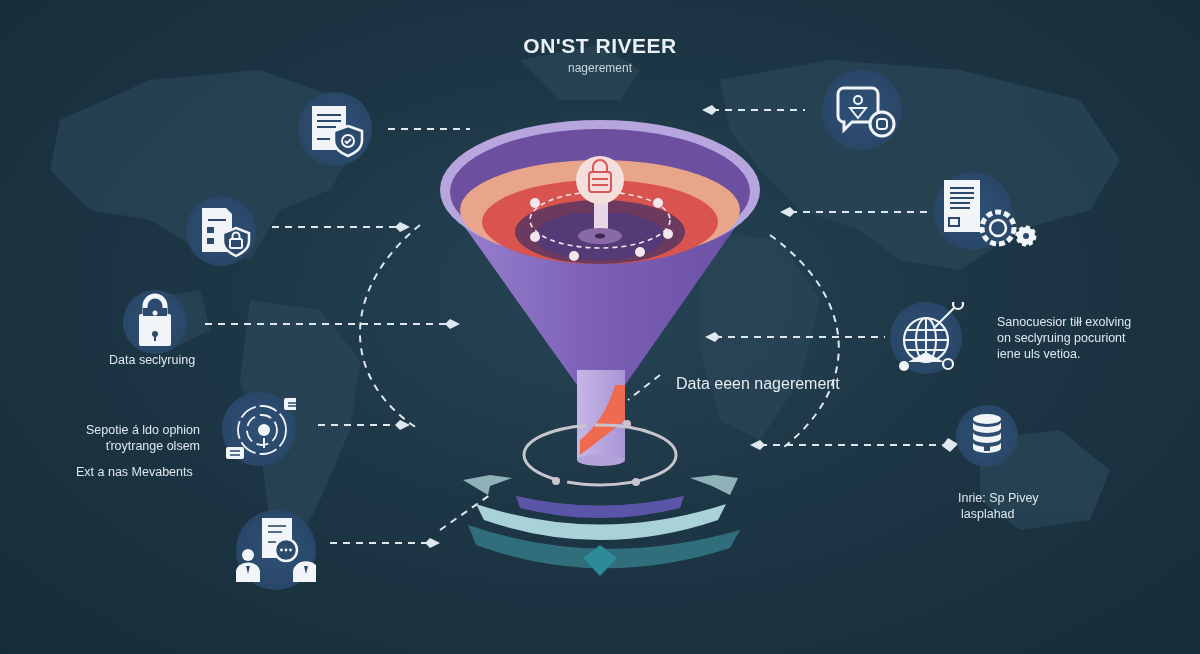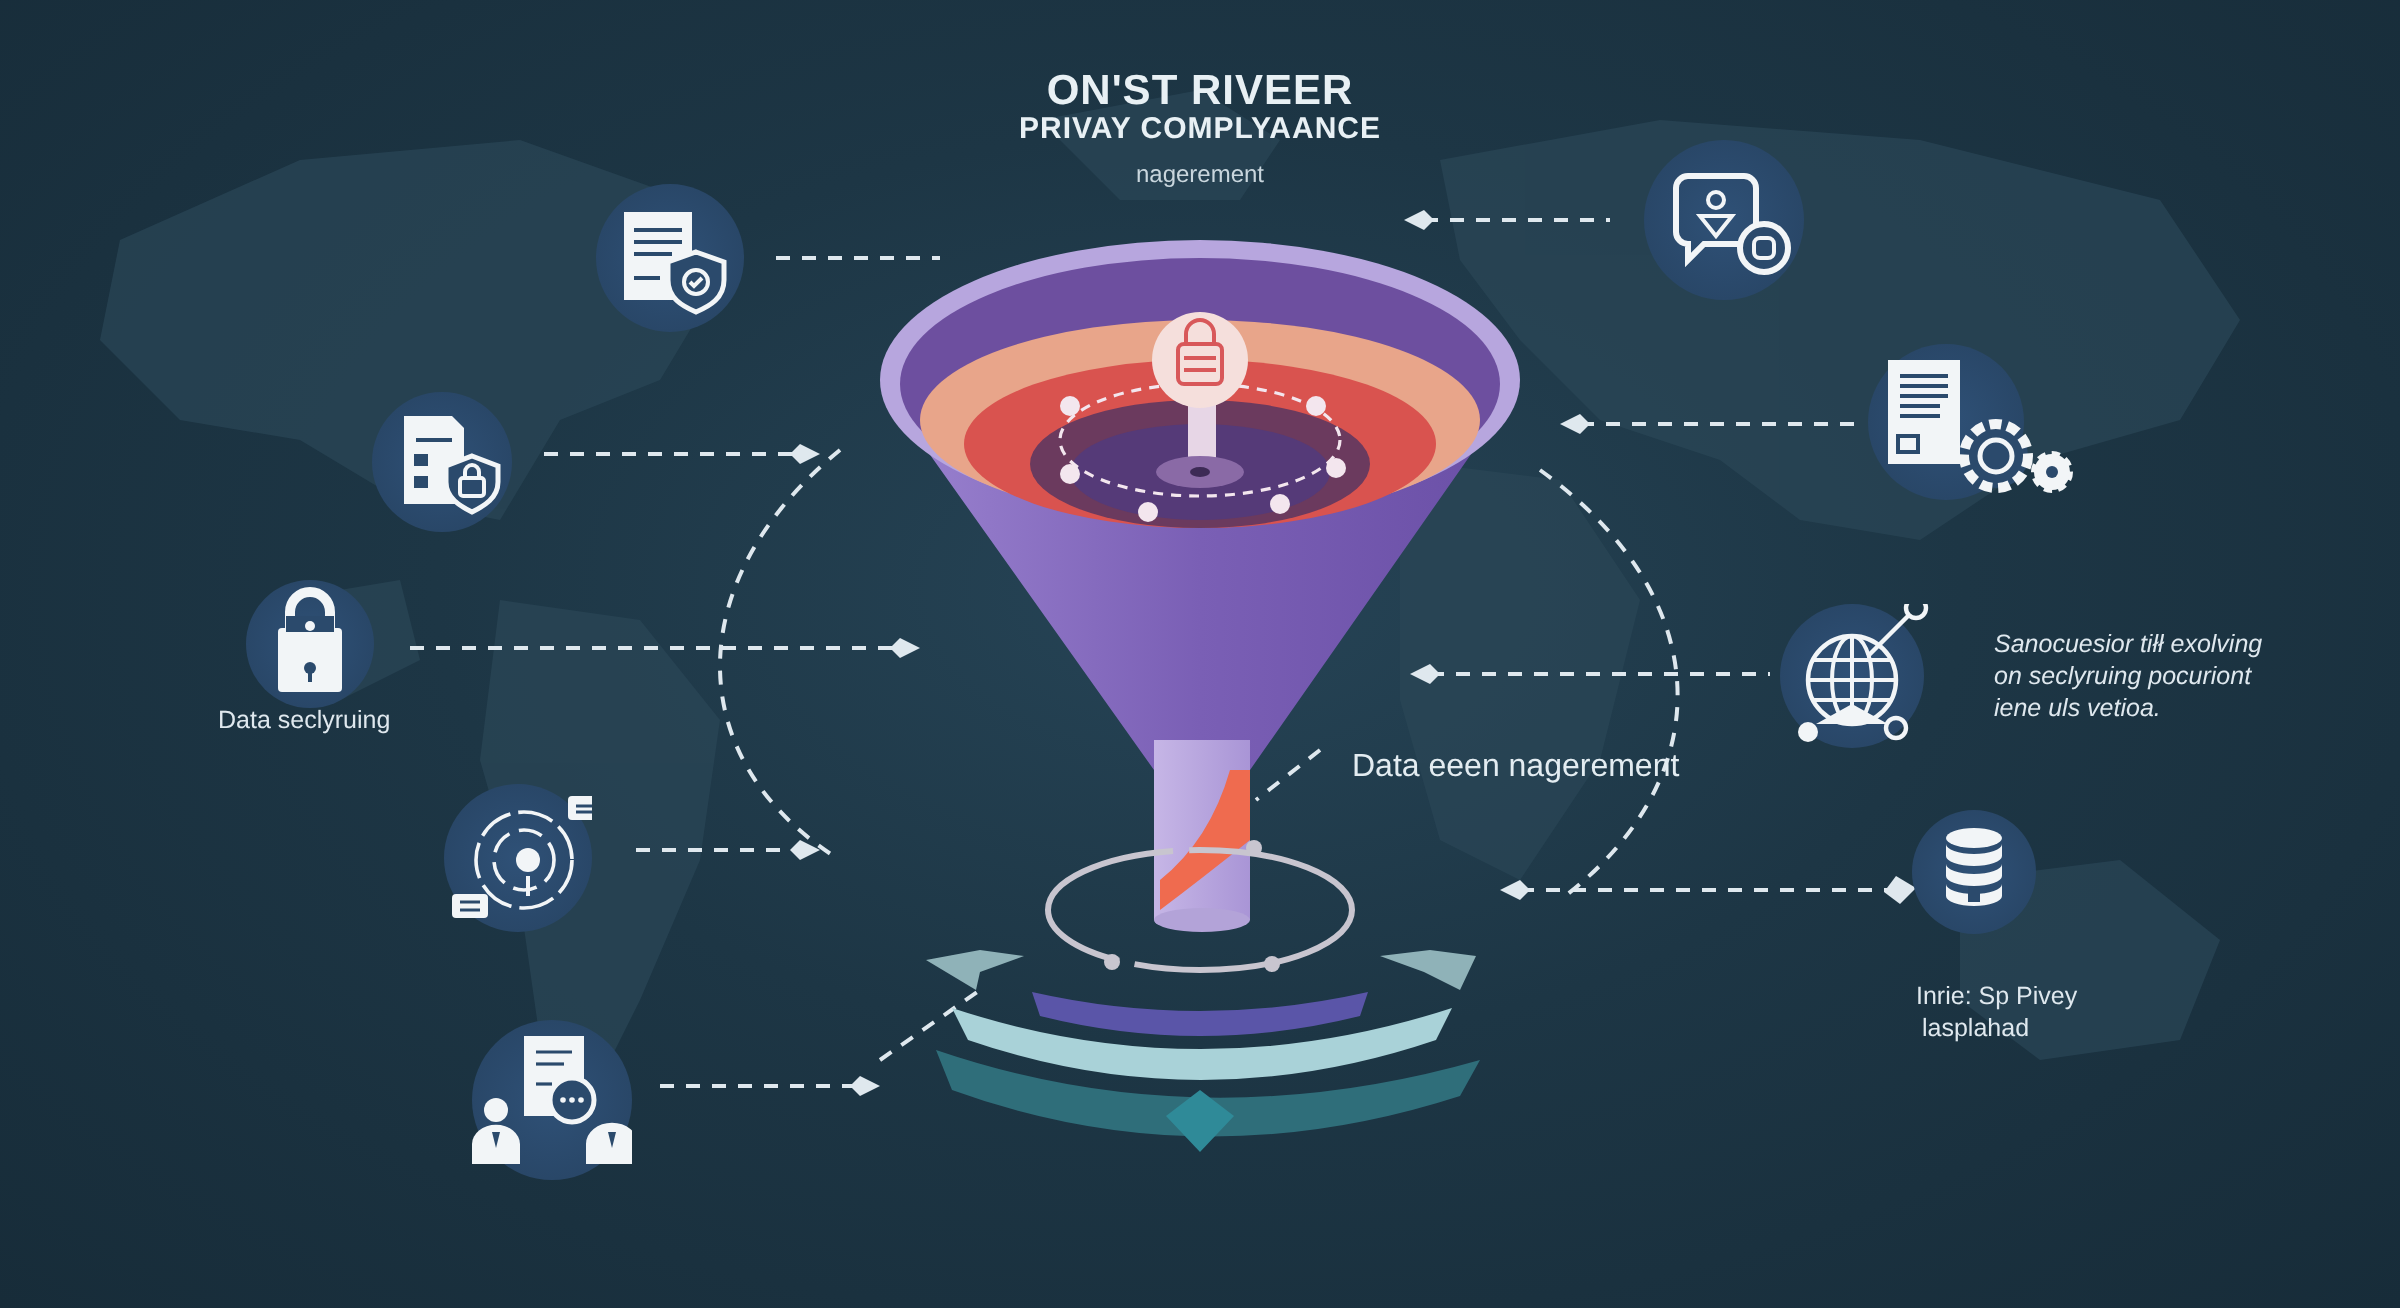--- a/index.html
+++ b/index.html
@@ -29,21 +29,20 @@
       <path d="M520 60 L600 45 L640 70 L620 100 L560 100 Z"></path>
       <path d="M720 80 L830 60 L960 70 L1080 100 L1120 160 L1090 210 L1020 230 L960 270 L900 260 L860 230 L800 210 L760 170 L730 130 Z"></path>
       <path d="M700 230 L780 240 L820 300 L800 380 L760 440 L720 420 L700 350 Z"></path>
       <path d="M980 440 L1060 430 L1110 470 L1090 520 L1020 530 L980 500 Z"></path>
       <path d="M140 300 L200 290 L210 330 L170 350 L130 340 Z"></path>
     </g>
   </svg>
 
   <div class="title-block">
     <div class="title-1">ON'ST RIVEER</div>
-    <div class="title-2">PRIVAY COMPLYAANCE</div>
     <div class="subtitle">nagerement</div>
   </div>
 
   <svg class="funnel" width="1200" height="654" viewBox="0 0 1200 654">
     <g stroke="#dfe8ee" stroke-width="2" stroke-dasharray="7 6" fill="none">
       <line x1="388" y1="129" x2="470" y2="129"></line>
       <line x1="272" y1="227" x2="400" y2="227"></line>
       <line x1="205" y1="324" x2="450" y2="324"></line>
       <line x1="318" y1="425" x2="400" y2="425"></line>
       <line x1="330" y1="543" x2="430" y2="543"></line>
@@ -176,20 +175,25 @@
       <circle cx="40" cy="38" r="15" fill="none" stroke="#f2f5f7" stroke-width="1.8" stroke-dasharray="12 5"></circle>
       <circle cx="42" cy="38" r="6" fill="#f2f5f7"></circle>
       <line x1="42" y1="56" x2="42" y2="46" stroke="#f2f5f7" stroke-width="2"></line>
       <rect x="62" y="6" width="18" height="12" rx="2" fill="#f2f5f7"></rect>
       <line x1="66" y1="11" x2="76" y2="11" stroke="#2b4a6c" stroke-width="1.5"></line>
         <line x1="66" y1="14" x2="76" y2="14" stroke="#2b4a6c" stroke-width="1.5"></line>
       <rect x="4" y="55" width="18" height="12" rx="2" fill="#f2f5f7"></rect>
       <line x1="8" y1="59" x2="18" y2="59" stroke="#2b4a6c" stroke-width="1.5"></line>
         <line x1="8" y1="63" x2="18" y2="63" stroke="#2b4a6c" stroke-width="1.5"></line>
     </svg>
+  </div>
+  <div class="label" style="left:74px;top:422px;text-align:right;width:126px;">
+    <div>Sepotie á ldo ophion</div>
+    <div>ťroytrange olsem</div>
+    <div style="margin-top:10px;text-align:left;padding-left:2px;">Ext a nas Mevabents</div>
   </div>
 
   <div class="icon-circle" style="left:236px;top:510px;width:80px;height:80px;">
     <svg width="80" height="80" viewBox="0 0 80 80">
       <rect x="26" y="8" width="30" height="40" fill="#f2f5f7"></rect>
       <g stroke="#2b4a6c" stroke-width="1.6">
           <line x1="32" y1="16" x2="50" y2="16"></line>
           <line x1="32" y1="22" x2="46" y2="22"></line>
           <line x1="32" y1="32" x2="40" y2="32"></line>
         </g>
@@ -241,21 +245,21 @@
       <line x1="17" y1="28" x2="55" y2="28" stroke="#f2f5f7" stroke-width="2"></line>
       <line x1="17" y1="48" x2="55" y2="48" stroke="#f2f5f7" stroke-width="2"></line>
       <line x1="36" y1="16" x2="36" y2="60" stroke="#f2f5f7" stroke-width="2"></line>
       <circle cx="68" cy="2" r="5" fill="none" stroke="#f2f5f7" stroke-width="2.2"></circle>
       <line x1="64" y1="6" x2="44" y2="26" stroke="#f2f5f7" stroke-width="2.2"></line>
       <path d="M18 60 l18 -10 l18 10 z" fill="#f2f5f7"></path>
       <circle cx="14" cy="64" r="5" fill="#f2f5f7"></circle>
       <circle cx="58" cy="62" r="5" fill="none" stroke="#f2f5f7" stroke-width="2.2"></circle>
     </svg>
   </div>
-  <div class="label" style="left:997px;top:314px;font-style:italic;">
+  <div class="label" style="left:997px;top:314px;">
     <div>Sanocuesior tiłł exolving</div>
     <div>on seclyruing pocuriont</div>
     <div>iene uls vetioa.</div>
   </div>
 
   <div class="icon-circle" style="left:956px;top:405px;width:62px;height:62px;">
     <svg width="62" height="62" viewBox="0 0 62 62">
       <ellipse cx="31" cy="14" rx="14" ry="5" fill="#f2f5f7"></ellipse>
       <path d="M17 17 v6 a14 5 0 0 0 28 0 v-6 a14 5 0 0 1 -28 0 z" fill="#f2f5f7"></path>
       <path d="M17 27 v6 a14 5 0 0 0 28 0 v-6 a14 5 0 0 1 -28 0 z" fill="#f2f5f7"></path>

